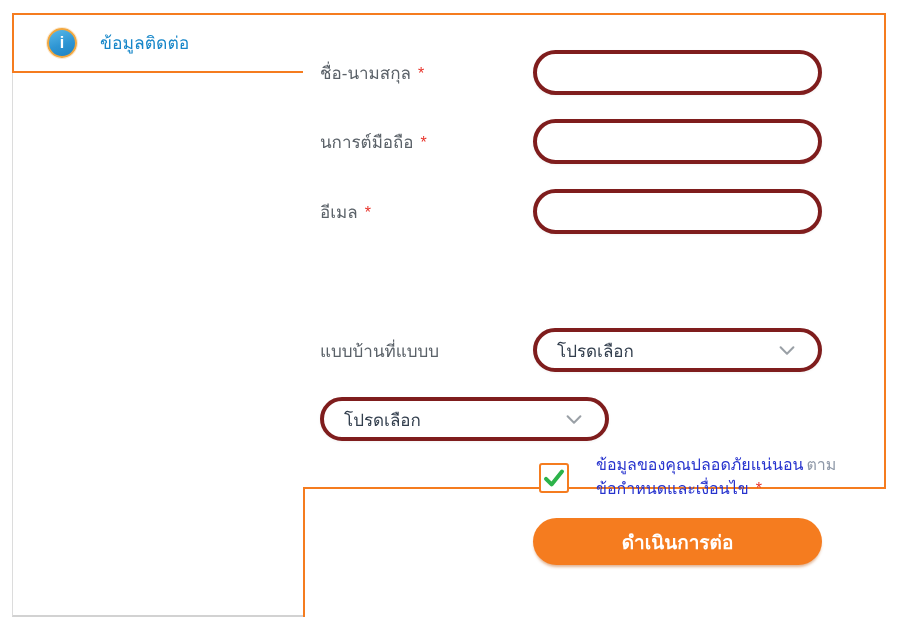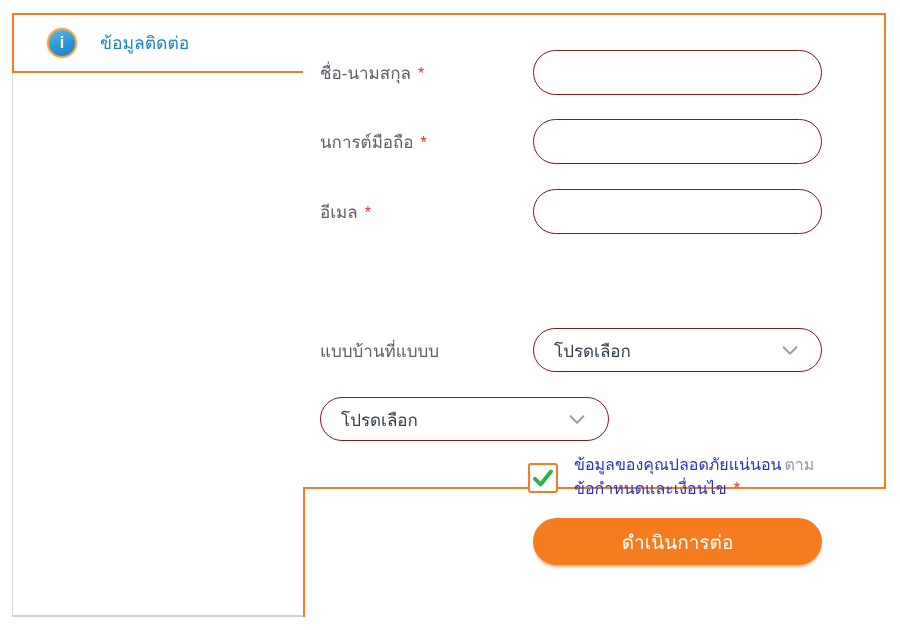--- a/index.html
+++ b/index.html
@@ -22,37 +22,37 @@
        border-left:1px solid #DCDCDC;border-bottom:2px solid #D2D2D2;background:#fff;}
 
   
   .form-panel{position:absolute;left:303px;top:13px;width:583px;height:476px;box-sizing:border-box;
        border:2px solid #F57C1F;border-left:none;background:#fff;}
   .divider-v{position:absolute;left:303px;top:73px;width:2px;height:544px;background:#F57C1F;}
 
   .row{position:absolute;left:17px;display:flex;align-items:center;}
   .lbl{width:213px;color:#5A6168;font-size:17px;flex:0 0 213px;}
   .req{color:#E8332A;margin-left:7px;font-size:16px;}
-  .field{box-sizing:border-box;width:289px;height:45px;border:1px solid #7f1d1d;border-radius:23px;
+  .field{box-sizing:border-box;width:289px;height:45px;border:4px solid #7f1d1d;border-radius:23px;
        background:#fff;box-shadow:0 1px 3px rgba(0,0,0,.05);outline:none;
        font-family:inherit;font-size:17px;color:#323E4D;padding:0 20px;}
   .select{height:44px;display:flex;align-items:center;justify-content:space-between;cursor:pointer;}
   .sel-text{color:#323E4D;font-size:17px;}
   .chev{width:22px;height:22px;flex:0 0 22px;}
 
-  .consent{position:absolute;left:225px;top:438px;width:320px;display:flex;gap:16px;align-items:flex-start;}
+  .consent{position:absolute;left:236px;top:438px;width:320px;display:flex;gap:27px;align-items:flex-start;}
   .checkbox{width:30px;height:30px;box-sizing:border-box;border:2px solid #F57C1F;border-radius:3px;
        background:#fff;margin-top:10px;display:flex;align-items:center;justify-content:center;cursor:pointer;flex:0 0 30px;}
   .consent-text{font-size:16px;line-height:24px;width:262px;}
   .link{color:#2733CE;}
   .plain{color:#8E98A8;margin:0 3px;}
   .terms{cursor:pointer;}
 
   .submit{position:absolute;left:230px;top:503px;width:289px;height:47px;border:none;border-radius:24px;
-       background:#F57C1F;color:#fff;font-family:inherit;font-weight:normal;font-size:19px;cursor:pointer;
+       background:#F57C1F;color:#fff;font-family:inherit;font-weight:bold;font-size:19px;cursor:pointer;
        box-shadow:0 3px 3px -1px rgba(186,85,10,.45);}
 </style>
 </head>
 <body>
 
 <div class="stage">
 
   <div class="tab">
     <span class="info-icon">
       <span>i</span>

